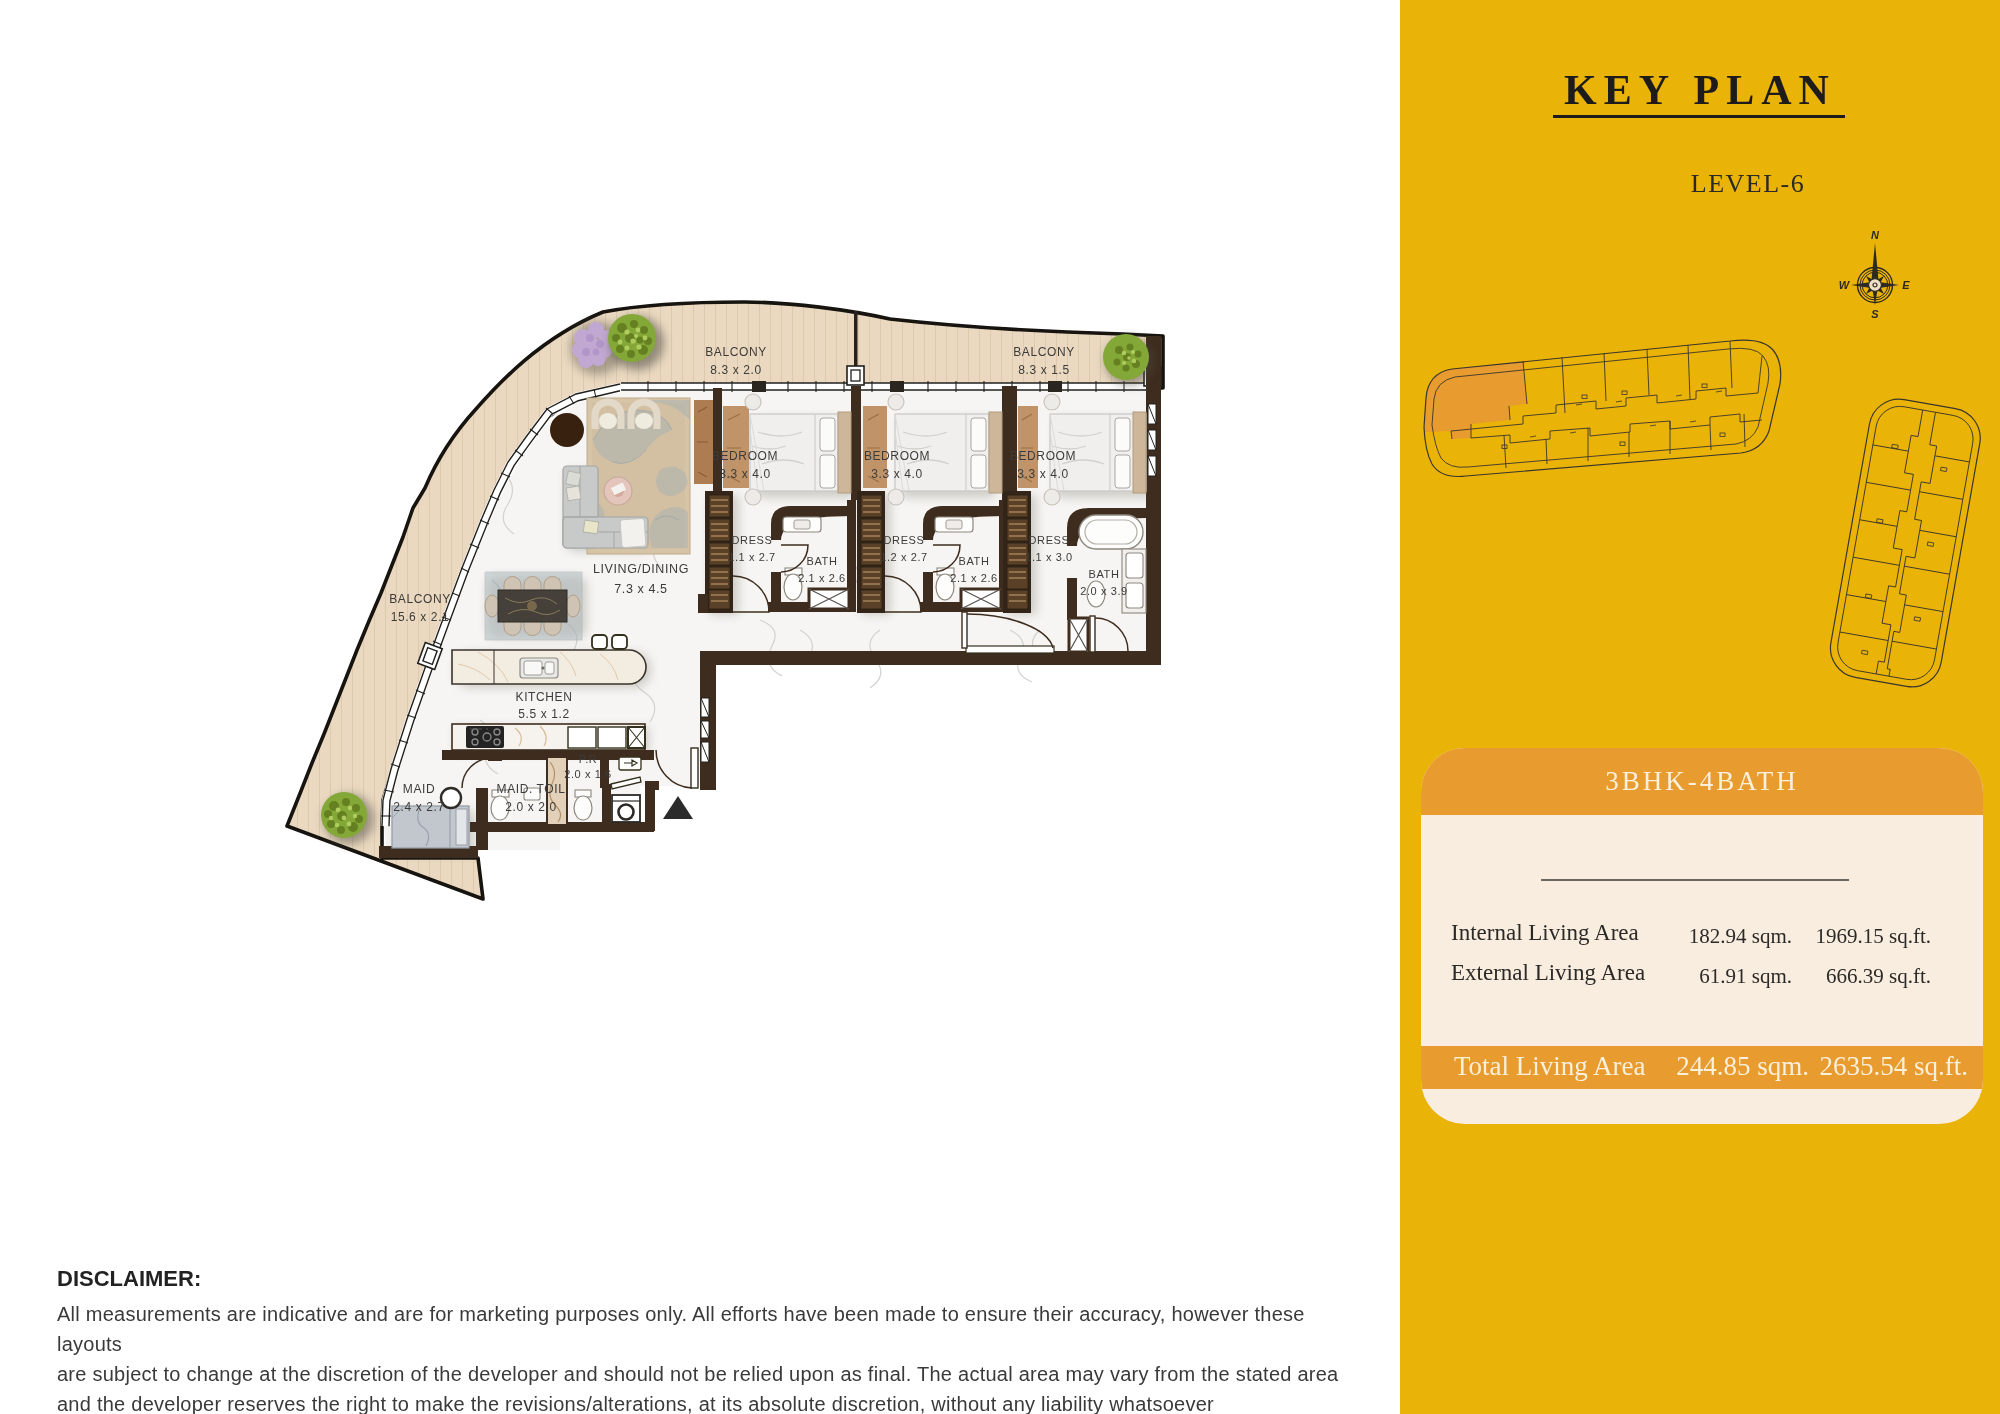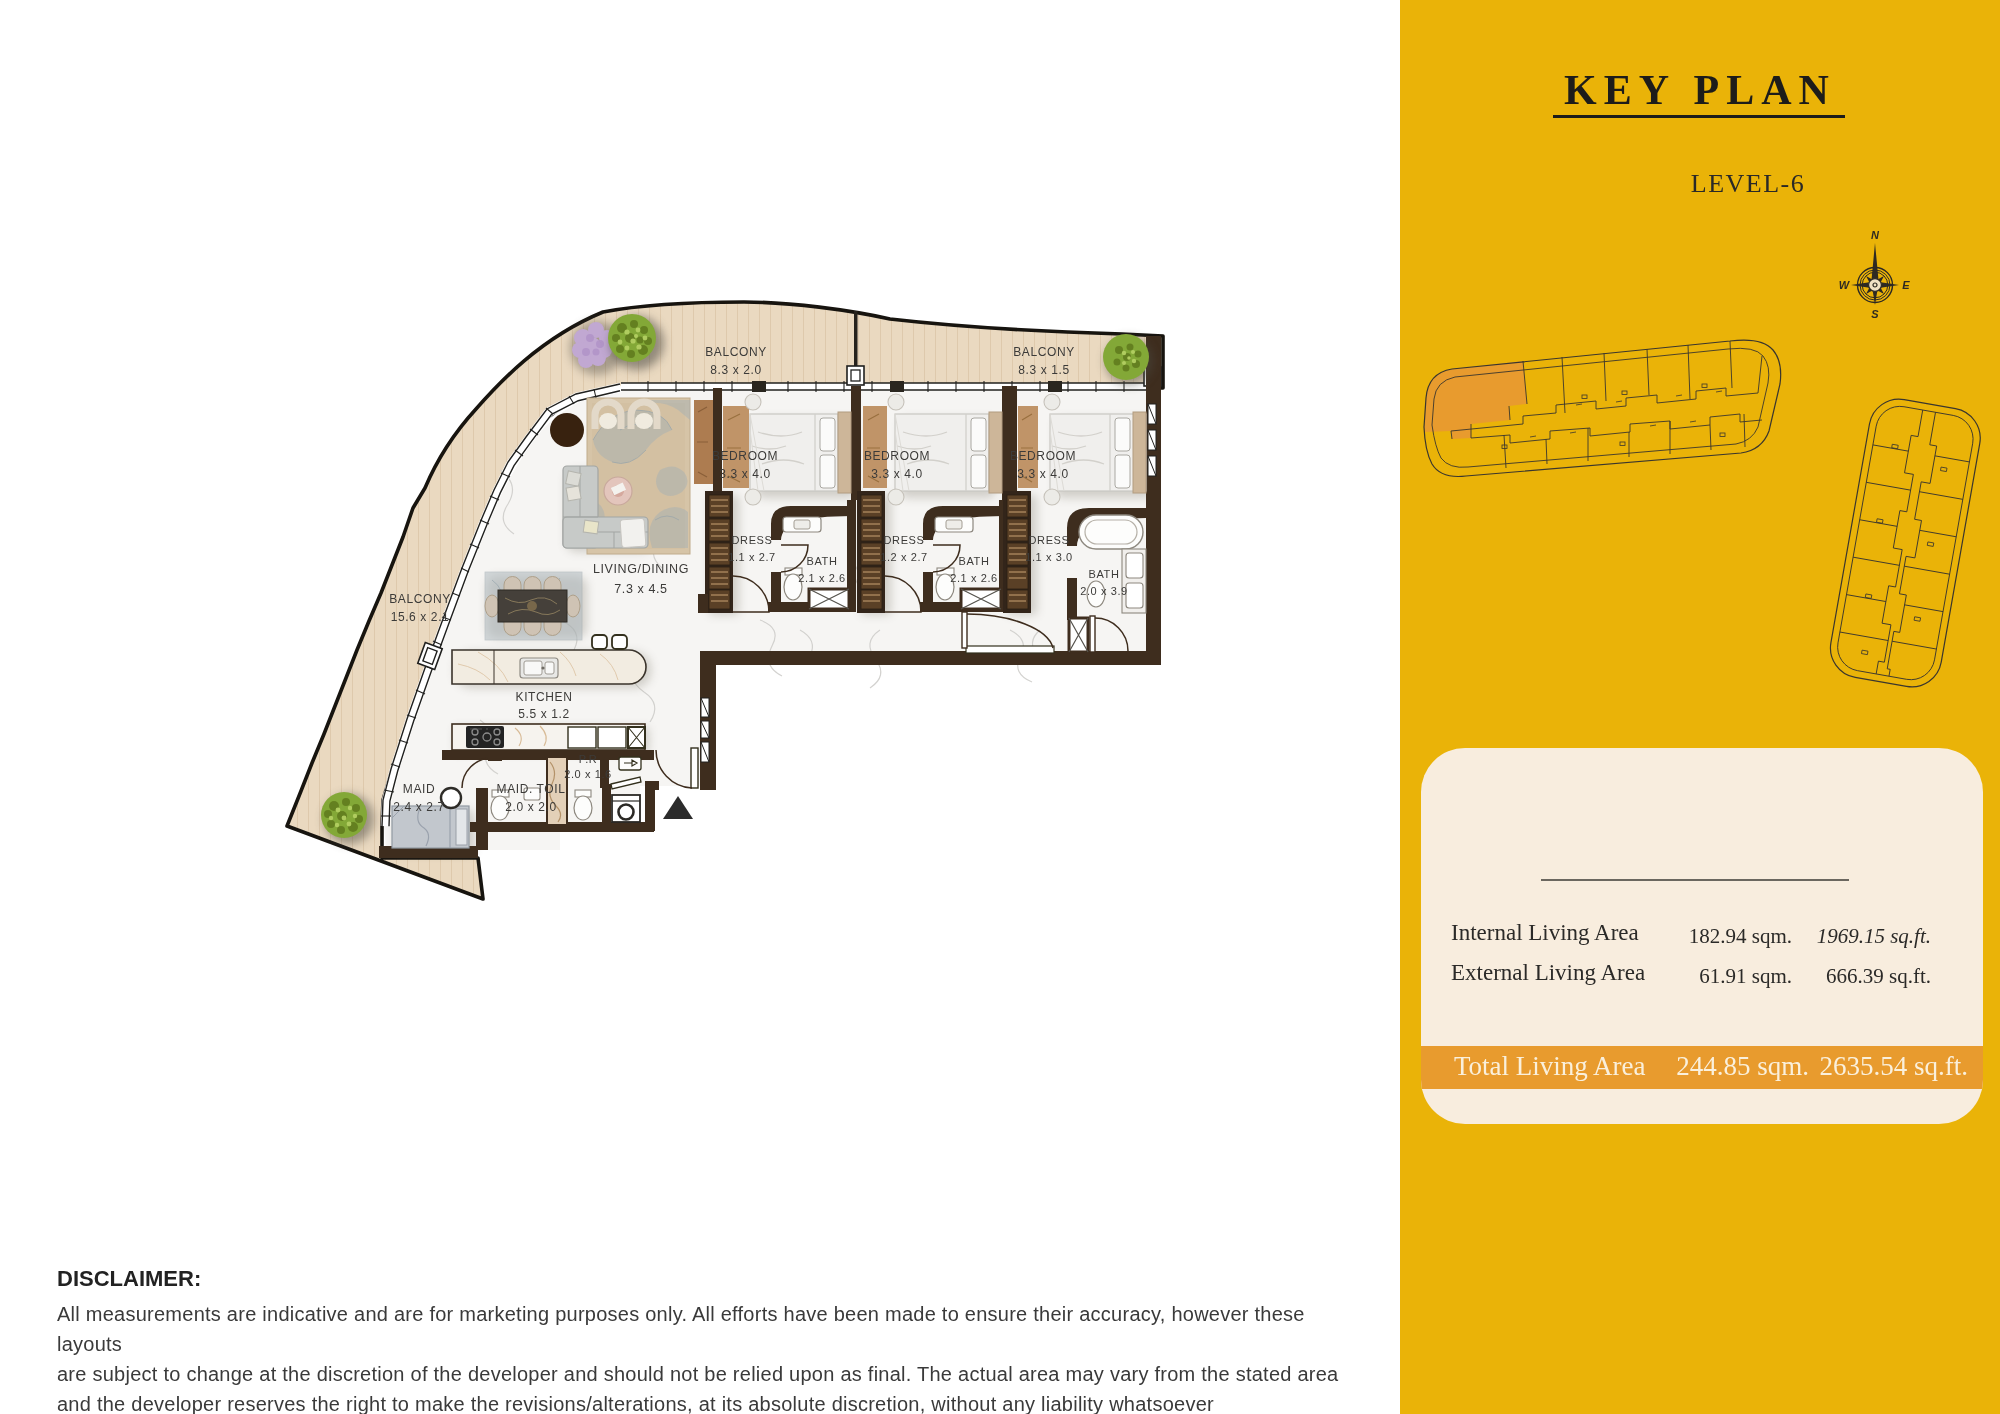--- a/index.html
+++ b/index.html
@@ -823,26 +823,27 @@
         <rect x="112" y="148" width="6" height="3.5"></rect>
             <rect x="60" y="210" width="6" height="3.5"></rect>
             <rect x="112" y="224" width="6" height="3.5"></rect>
         <rect x="66" y="266" width="6" height="3.5"></rect>
       </g>
     </g>
   </svg>
 
   <div class="card">
 
+    <div class="cardhead">3BHK-4BATH</div>
 
     <div class="unitline"></div>
 
     <div class="rowlbl" style="top:172px;">Internal Living Area</div>
     <div class="v" style="top:176px;left:226px;width:145px;">182.94 sqm.</div>
-    <div class="v" style="top:176px;left:365px;width:145px;font-style:italic;">1969.15 sq.ft.</div>
+    <div class="v" style="top:176px;left:365px;width:145px;">1969.15 sq.ft.</div>
 
     <div class="rowlbl" style="top:212px;">External Living Area</div>
     <div class="v" style="top:216px;left:226px;width:145px;">61.91 sqm.</div>
     <div class="v" style="top:216px;left:365px;width:145px;">666.39 sq.ft.</div>
 
     <div class="total">
       <span style="position:absolute;left:33px;top:5px;font-size:27px;">Total Living Area</span>
       <span style="position:absolute;left:235px;top:5px;width:153px;text-align:right;font-size:27px;">244.85 sqm.</span>
       <span style="position:absolute;left:396px;top:5px;width:151px;text-align:right;font-size:27px;">2635.54 sq.ft.</span>
     </div>

